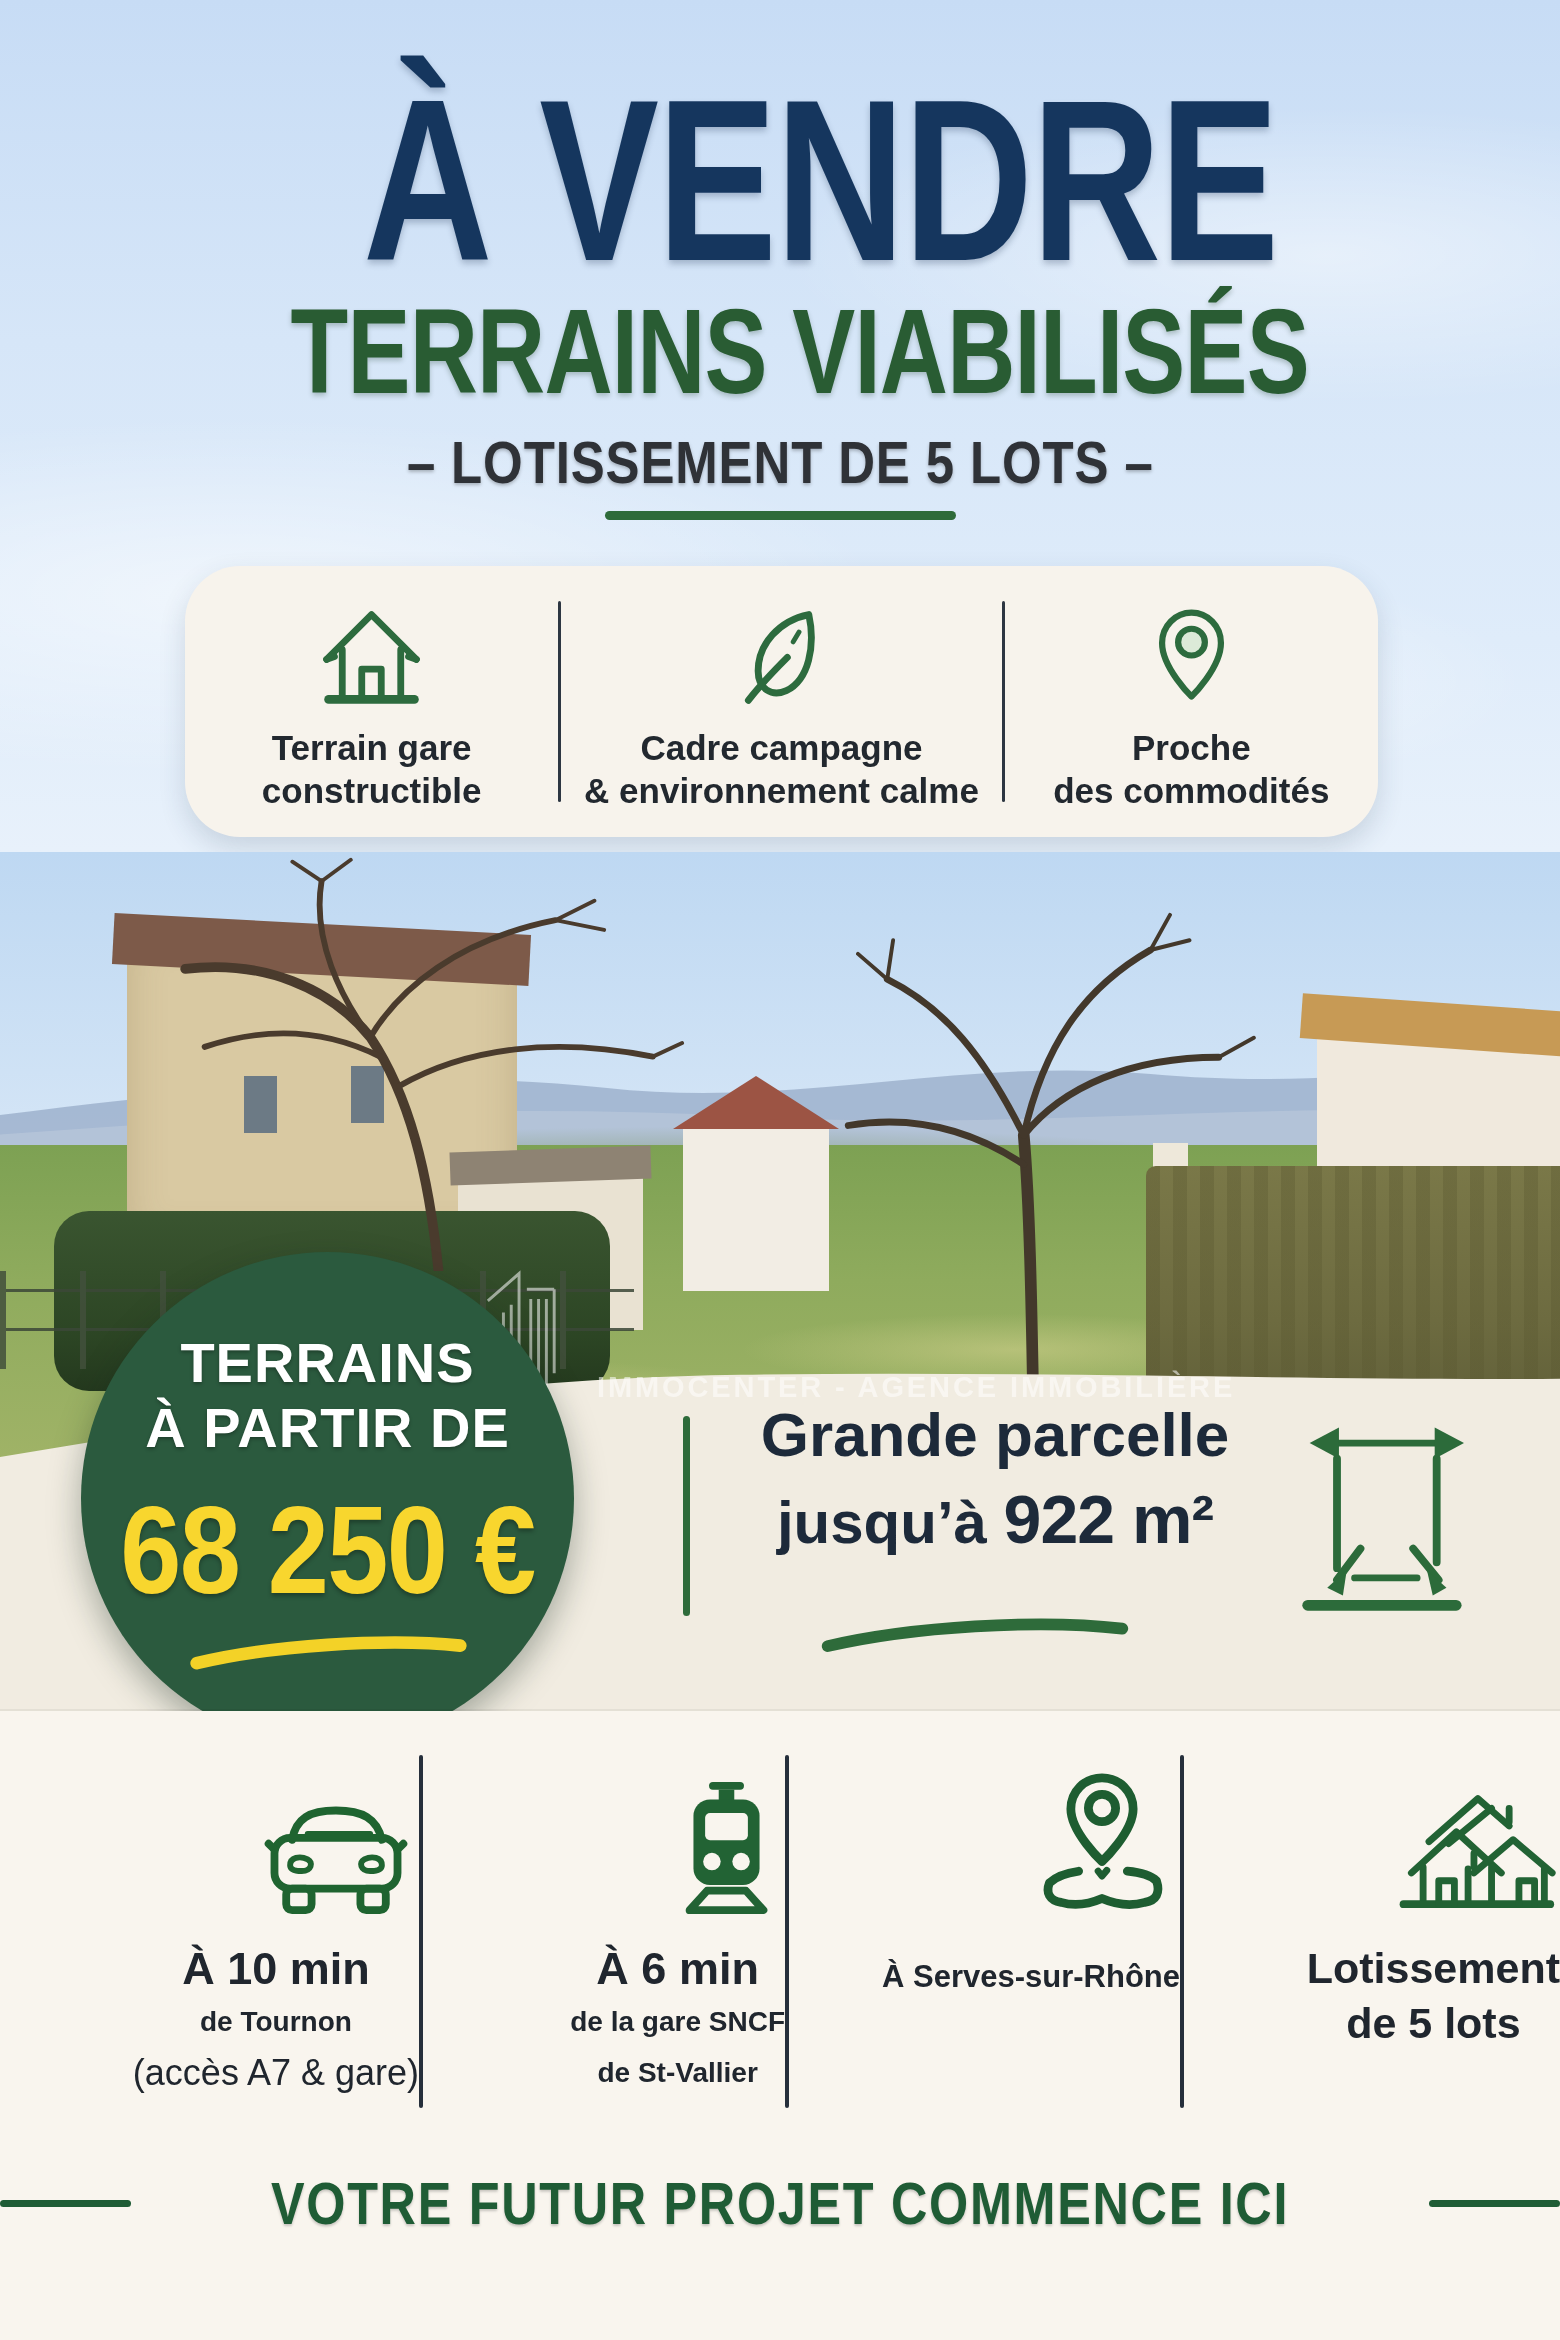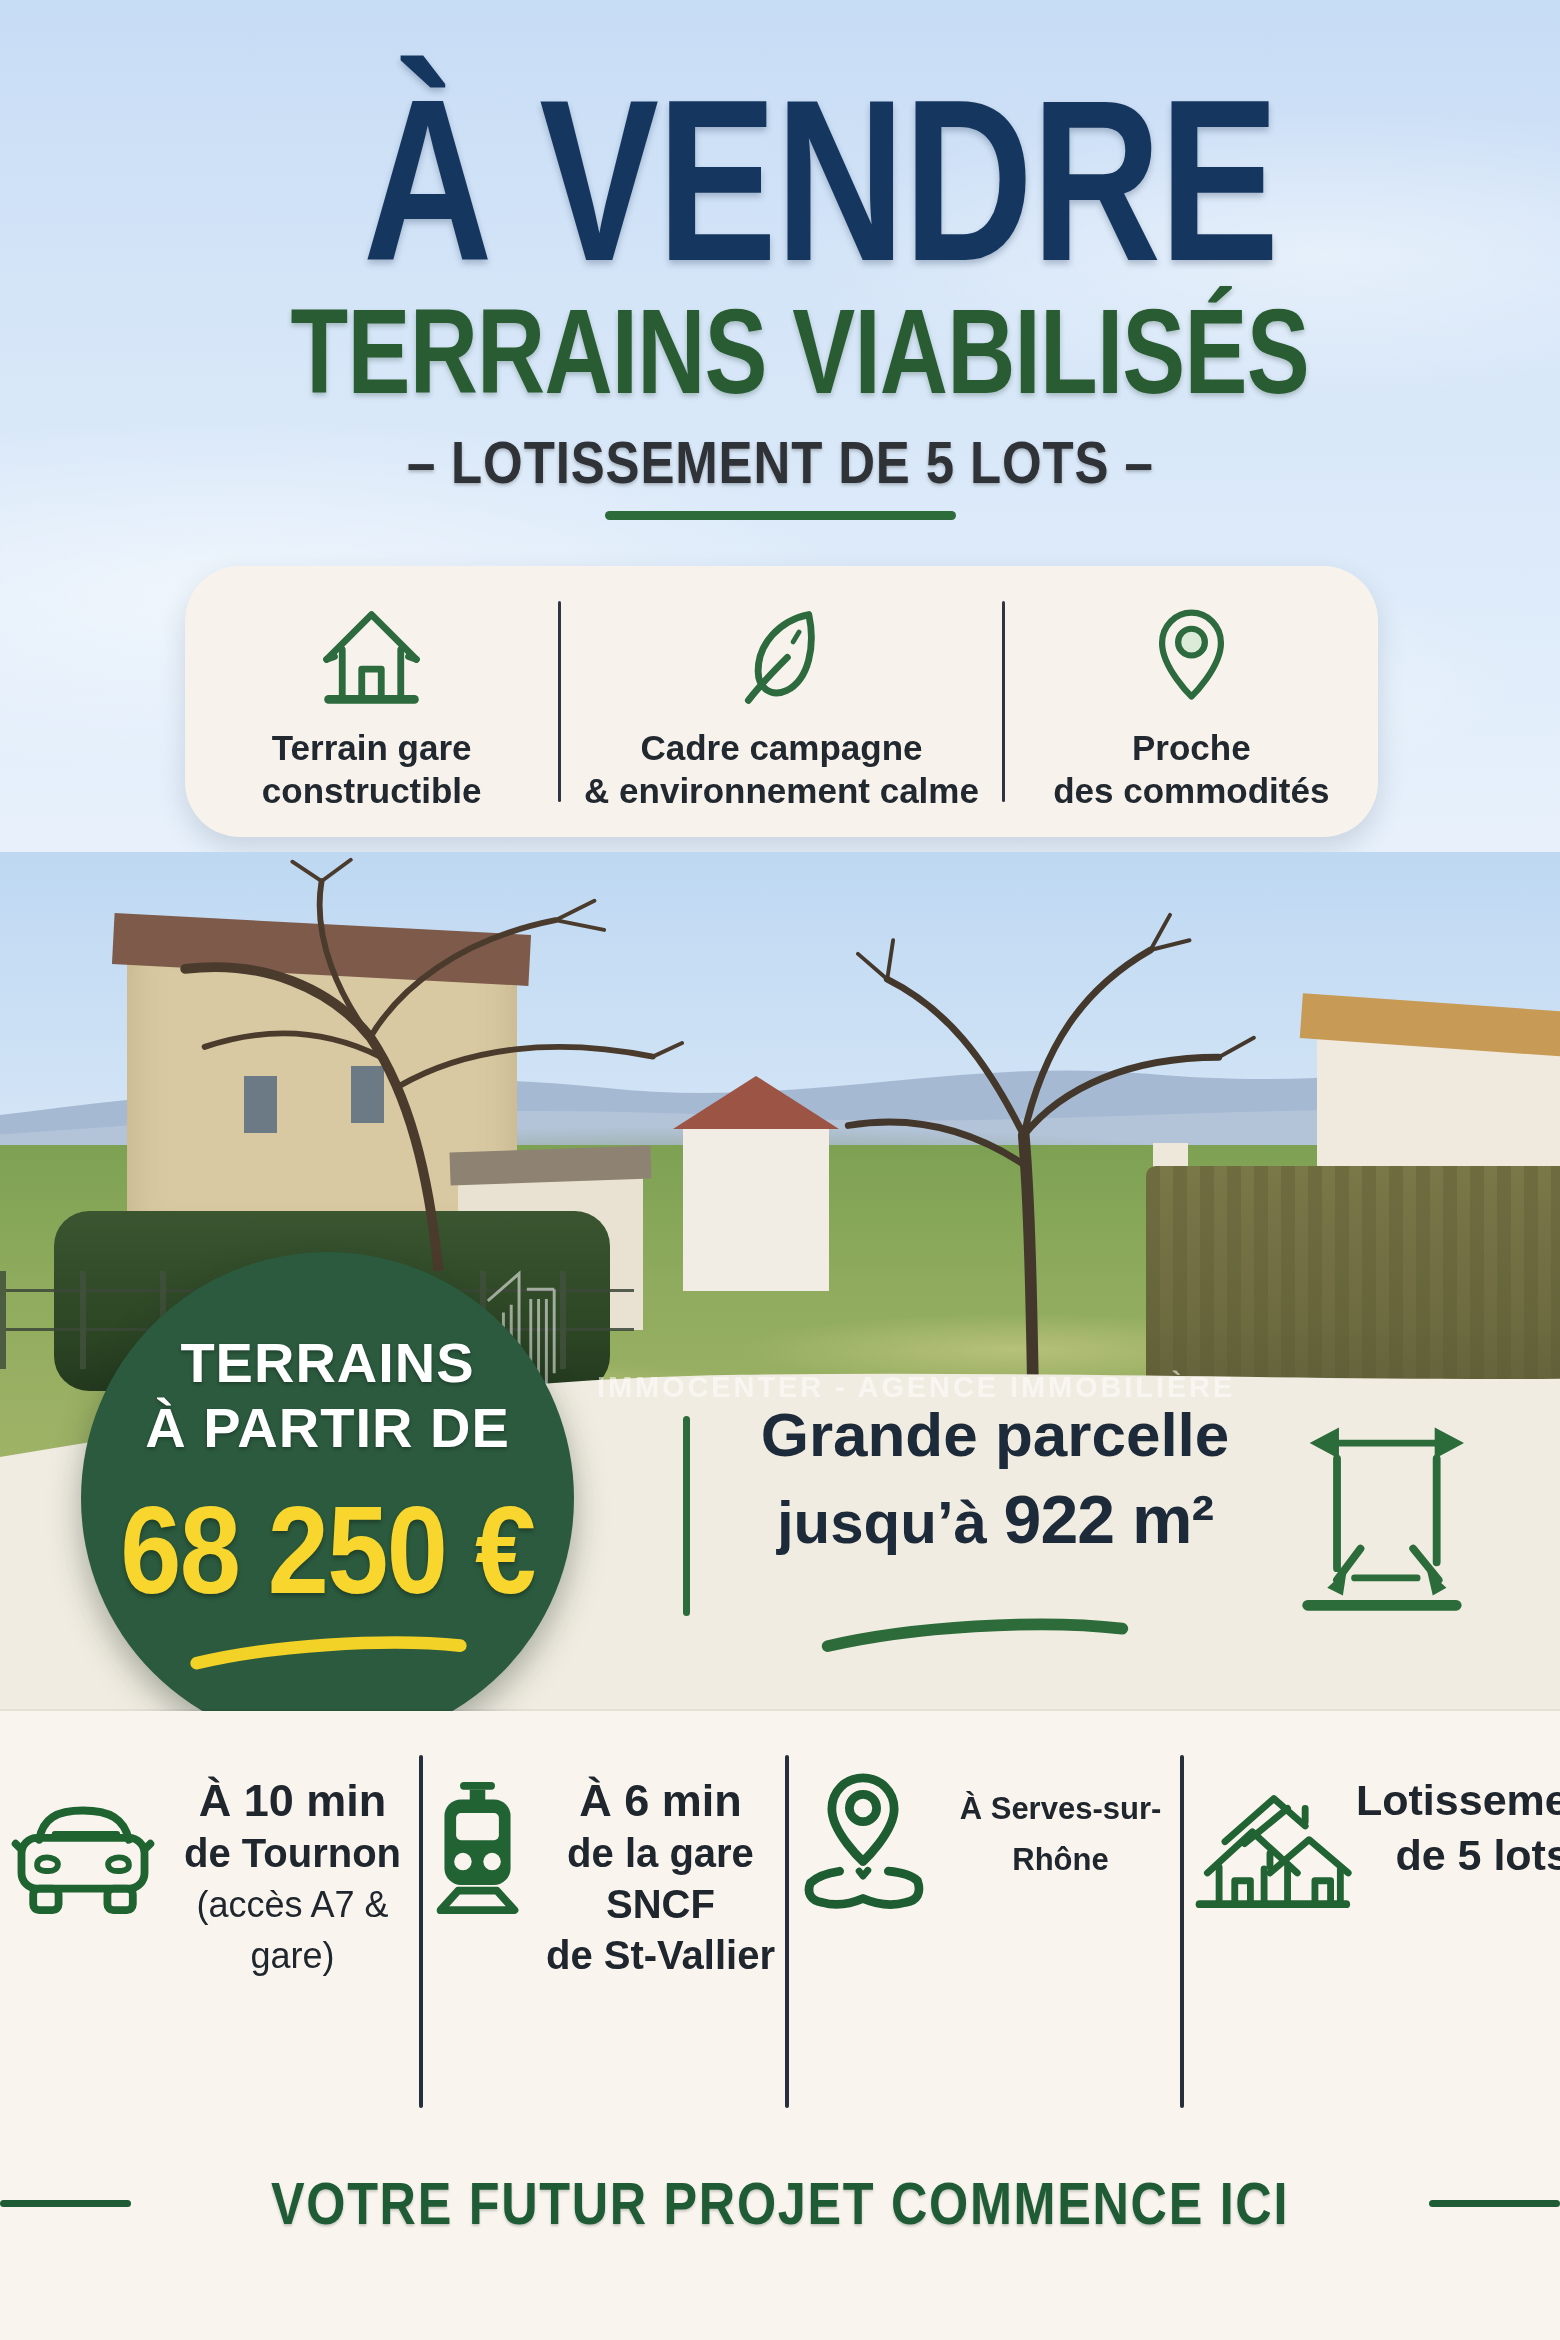--- a/index.html
+++ b/index.html
@@ -122,26 +122,26 @@
     letter-spacing:-2px;text-shadow:0 2.9px 4.9px rgba(0,0,0,.3);}
   .badge-price .condensed{transform:scaleX(.88);}
   
   .parcel-line{position:absolute;left:683px;top:1416px;width:6.8px;height:200px;background:#2e6b3a;border-radius:3.9px;}
   .parcel-text{position:absolute;left:712px;top:1400px;width:566px;text-align:center;color:#1d2a3a;}
   .parcel-t1{font-size:62px;line-height:70px;font-weight:700;}
   .parcel-t2{margin-top:9.8px;font-size:60px;line-height:78px;font-weight:700;}
   .parcel-t2 .big{font-size:68px;font-weight:800;letter-spacing:-1px;}
   
   .info-row{position:absolute;left:0;top:1748px;width:1560px;height:390px;display:flex;}
-  .info-col{display:flex;flex-direction:row;align-items:flex-start;}
+  .info-col{display:flex;flex-direction:column;align-items:flex-end;}
   .ic1{width:419px;} .ic2{width:366px;} .ic3{width:395px;} .ic4{width:380px;}
   .info-iconbox{height:168px;display:flex;align-items:flex-end;justify-content:center;}
   .info-text{margin-top:25px;text-align:center;color:#20262e;}
   .il-big{font-size:45px;line-height:55px;font-weight:800;}
-  .il-bold{font-size:40px;line-height:51px;font-weight:800;}
+  .il-bold{font-size:28px;line-height:51px;font-weight:800;}
   .il-reg{font-size:36px;line-height:51px;font-weight:400;}
   .info-sep{position:absolute;top:1755px;width:3.9px;height:353px;background:#262f3b;border-radius:2px;}
   .sep1{left:419px;} .sep2{left:785px;} .sep3{left:1180px;}
   
   .tagline-row{position:absolute;left:0;top:2169px;width:1560px;display:flex;align-items:center;justify-content:center;gap:43px;}
   .tag-dash{width:133px;height:7.8px;background:#1f5c35;border-radius:3.9px;}
   .tagline-text .condensed{transform:scaleX(.84);font-size:60px;font-weight:800;color:#1f5c35;
     letter-spacing:2px;text-shadow:0 2px 2.9px rgba(0,0,0,.2);}
   svg{display:block;}
 </style>

